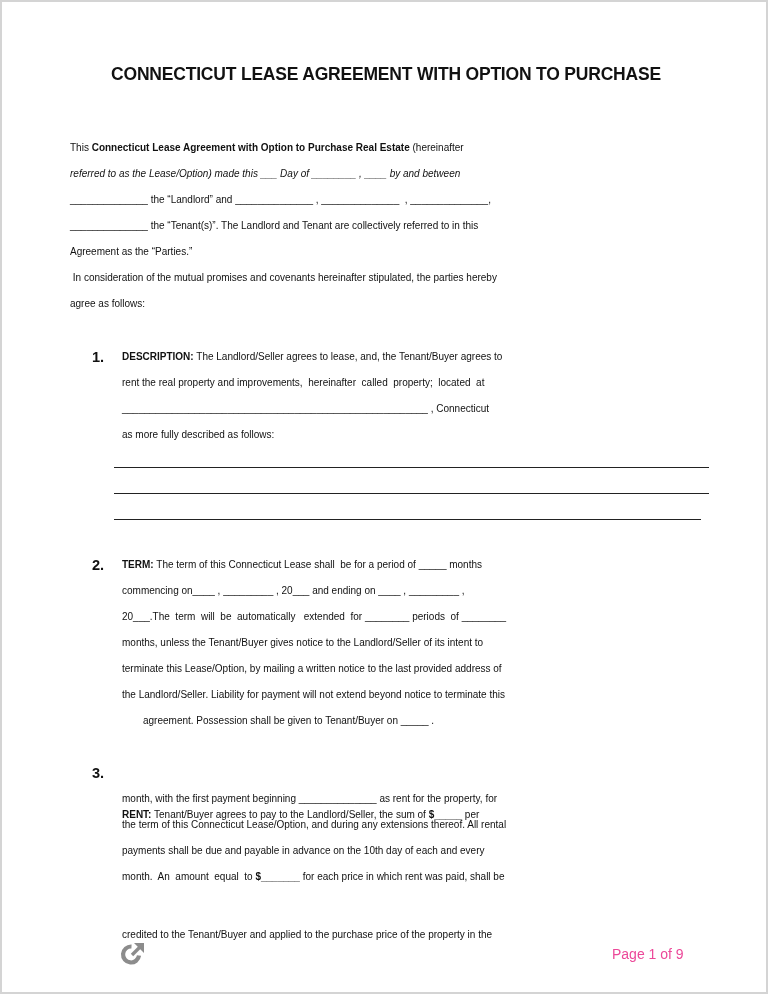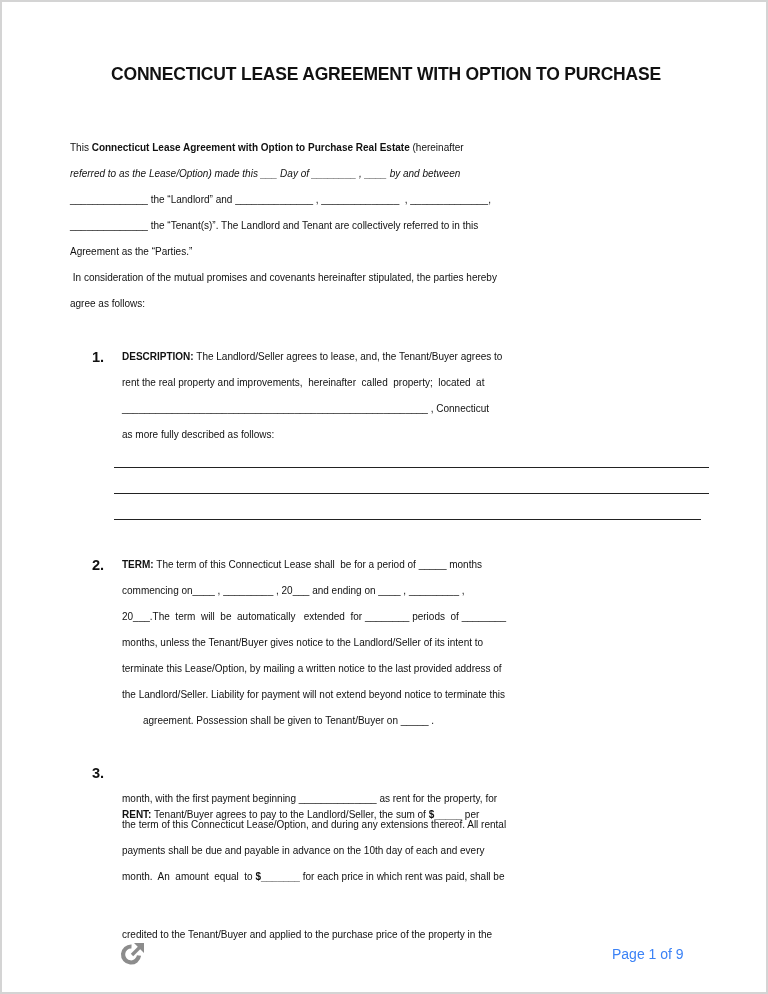--- a/index.html
+++ b/index.html
@@ -47,21 +47,21 @@
     }
     .footer-logo {
       position: absolute;
       left: 117px; top: 938px;
       width: 28px; height: 28px;
     }
     .page-num {
       position: absolute;
       left: 610px; top: 944px;
       font-size: 14px;
-      color: #3b82f6;
+      color: #ec4899;
     }
   </style>
 </head>
 <body>
 
 <div class="page">
 
   <div class="title">CONNECTICUT LEASE AGREEMENT WITH OPTION TO PURCHASE</div>
 
   <div class="line" style="left:68px; top:137px;"><span>This </span><b>Connecticut Lease Agreement with Option to Purchase Real Estate</b><span> (hereinafter</span></div>

